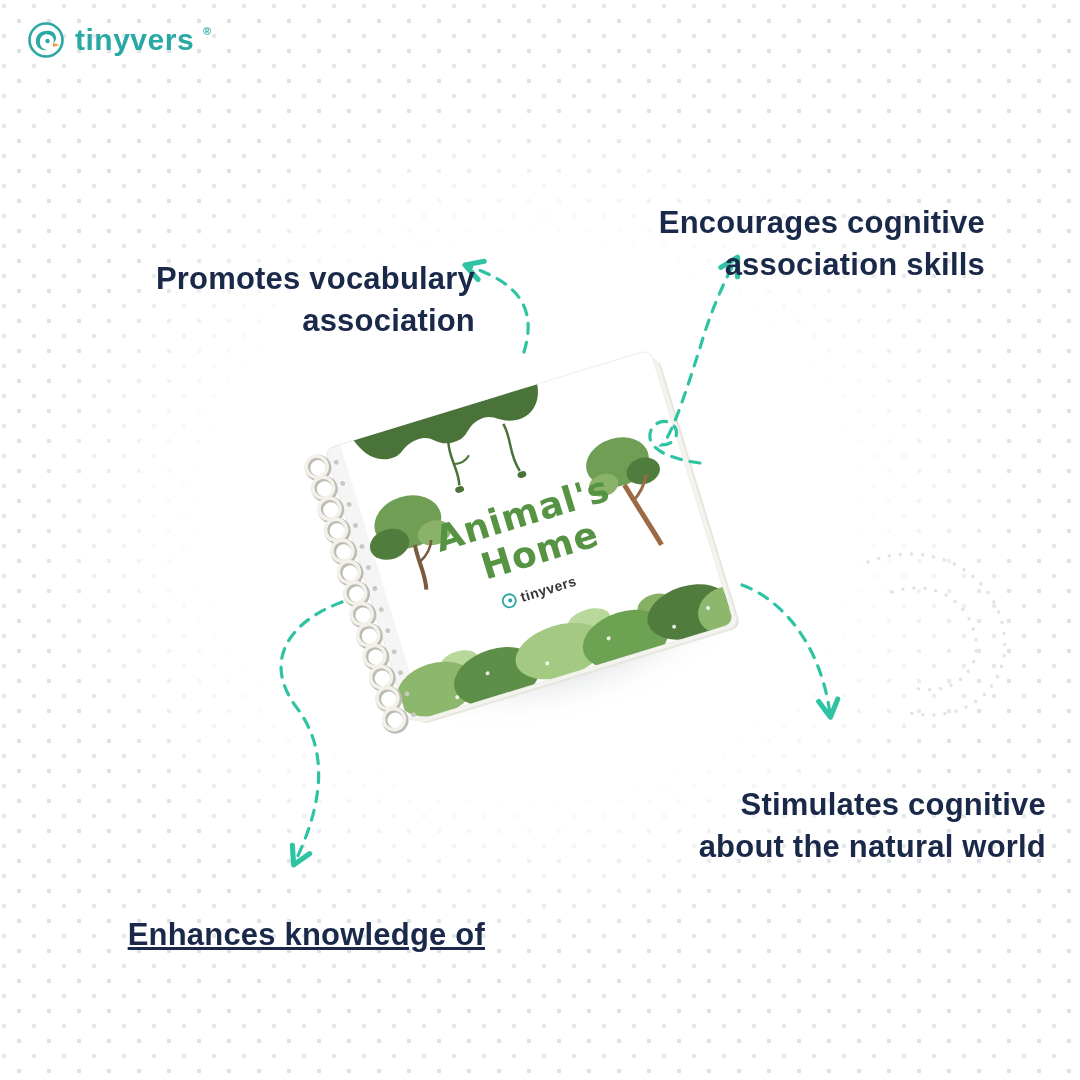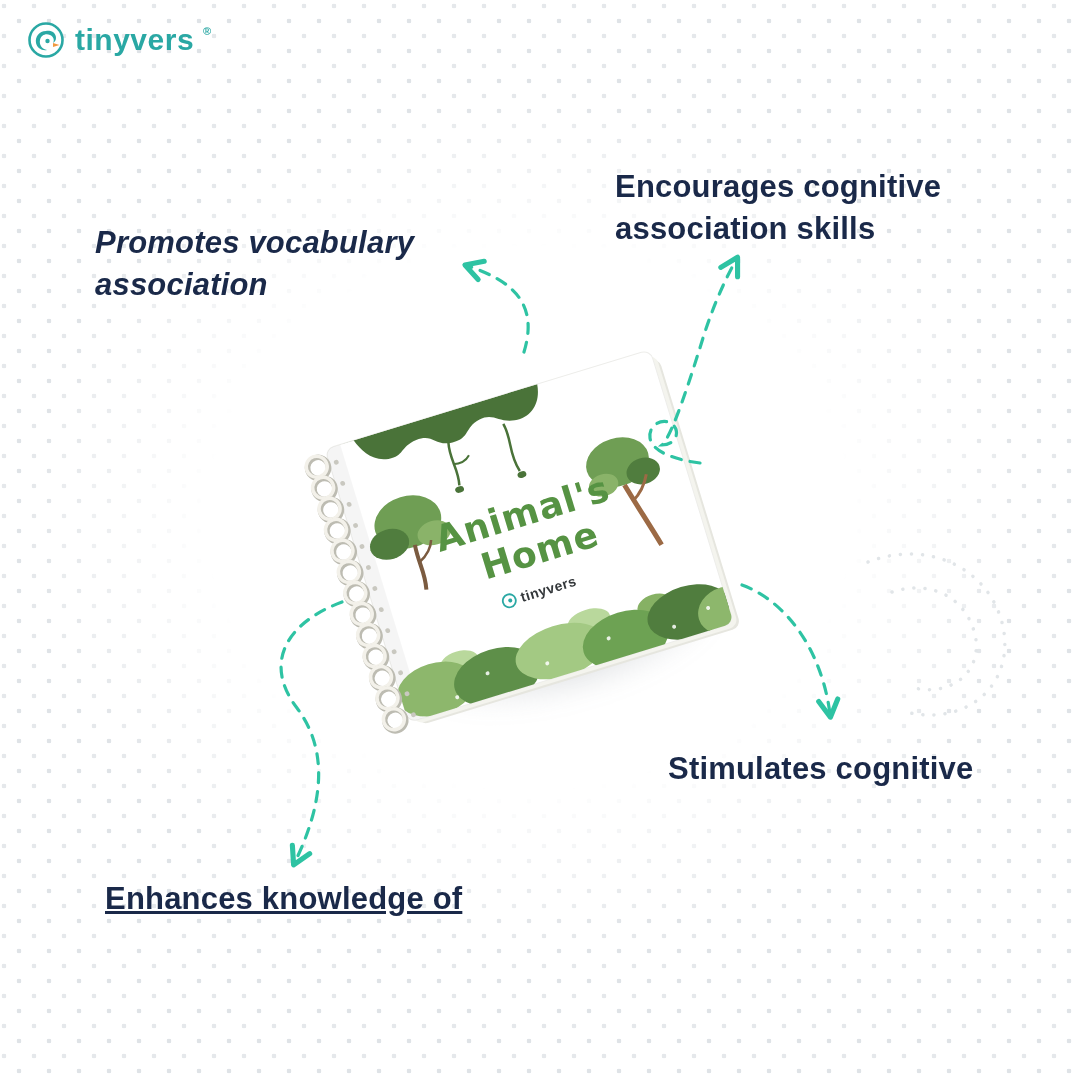--- a/index.html
+++ b/index.html
@@ -33,24 +33,25 @@
   .logo-text {
     font-size: 30px; font-weight: bold; color: #2aa8a4; letter-spacing: 0.5px;
   }
   .logo-reg { font-size: 11px; color: #2aa8a4; font-weight: bold; transform: translateY(-9px); display:inline-block; }
 
   
   .benefit {
     position: absolute; z-index: 6;
     color: #1a2949;
     font-size: 31px; font-weight: bold;
-    line-height: 1.35; text-align: left;
+    line-height: 1.35; text-align: right;
     letter-spacing: 0.2px;
-  }
-  .b-tl { left: 95px;  top: 222px; width: 380px; font-style: italic; }
+    margin-top: 36px;
+  }
+  .b-tl { left: 95px;  top: 222px; width: 380px; }
   .b-tr { left: 615px; top: 166px; width: 370px; }
   .b-br { left: 668px; top: 748px; width: 378px; }
   .b-bl { left: 105px; top: 878px; width: 380px; text-decoration: underline; }
 
   
   .book-shadow {
     position: absolute; z-index: 2;
     left: 355px; top: 565px; width: 430px; height: 155px;
     transform: rotate(-16deg);
     background: radial-gradient(closest-side, rgba(95,105,118,0.30), rgba(95,105,118,0) 75%);
@@ -103,20 +104,21 @@
 <div class="benefit b-tl">
   <div>Promotes vocabulary</div>
   <div>association</div>
 </div>
 <div class="benefit b-tr">
   <div>Encourages cognitive</div>
   <div>association skills</div>
 </div>
 <div class="benefit b-br">
   <div>Stimulates cognitive</div>
+  <div>about the natural world</div>
 </div>
 <div class="benefit b-bl">
   <div>Enhances knowledge of</div>
 </div>
 
 <div class="book-shadow"></div>
 
 <div class="book">
   <svg width="380" height="300" viewBox="0 0 380 300">
     <defs>

